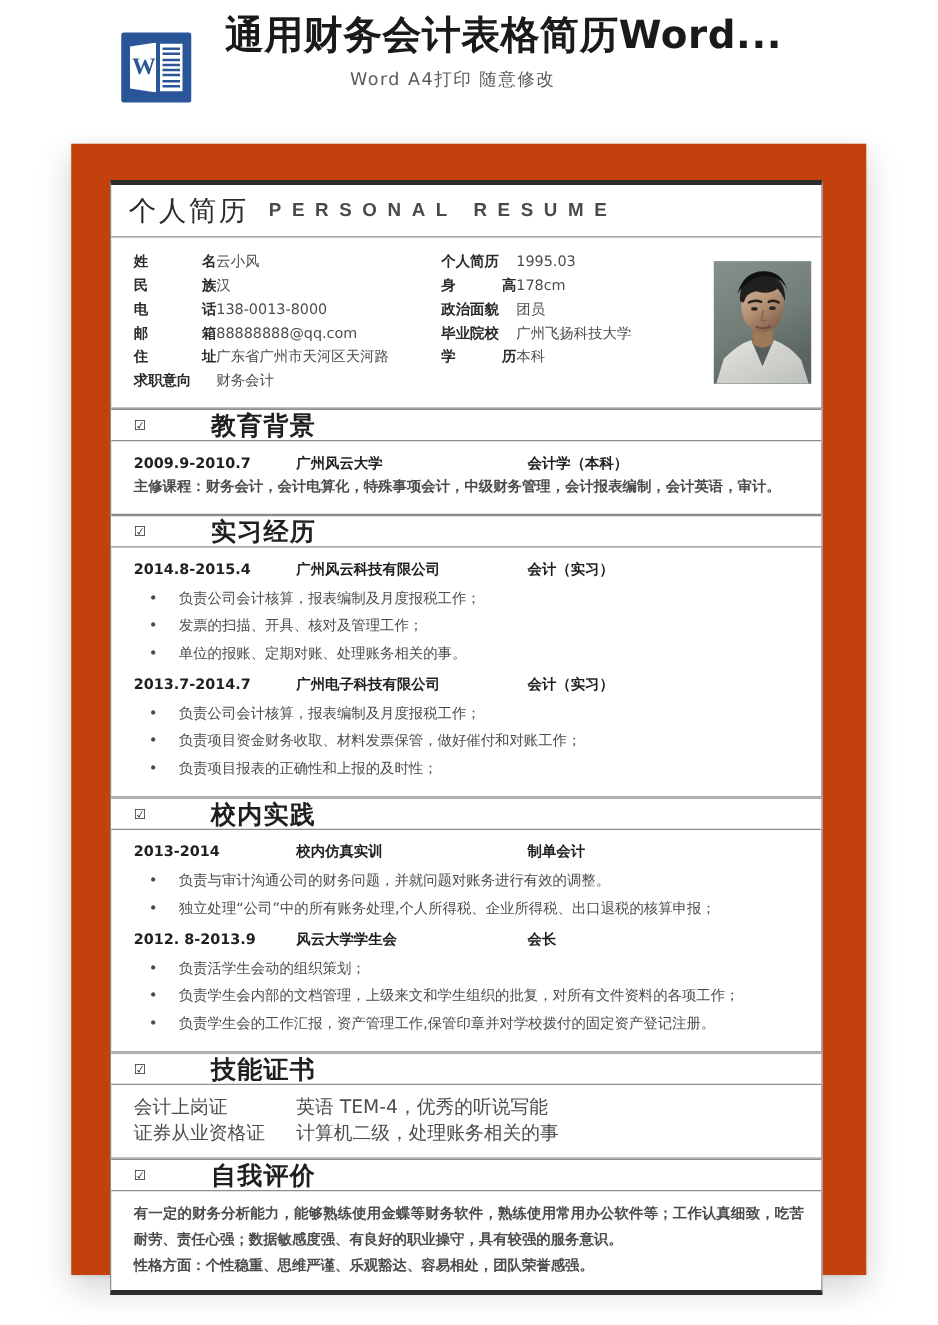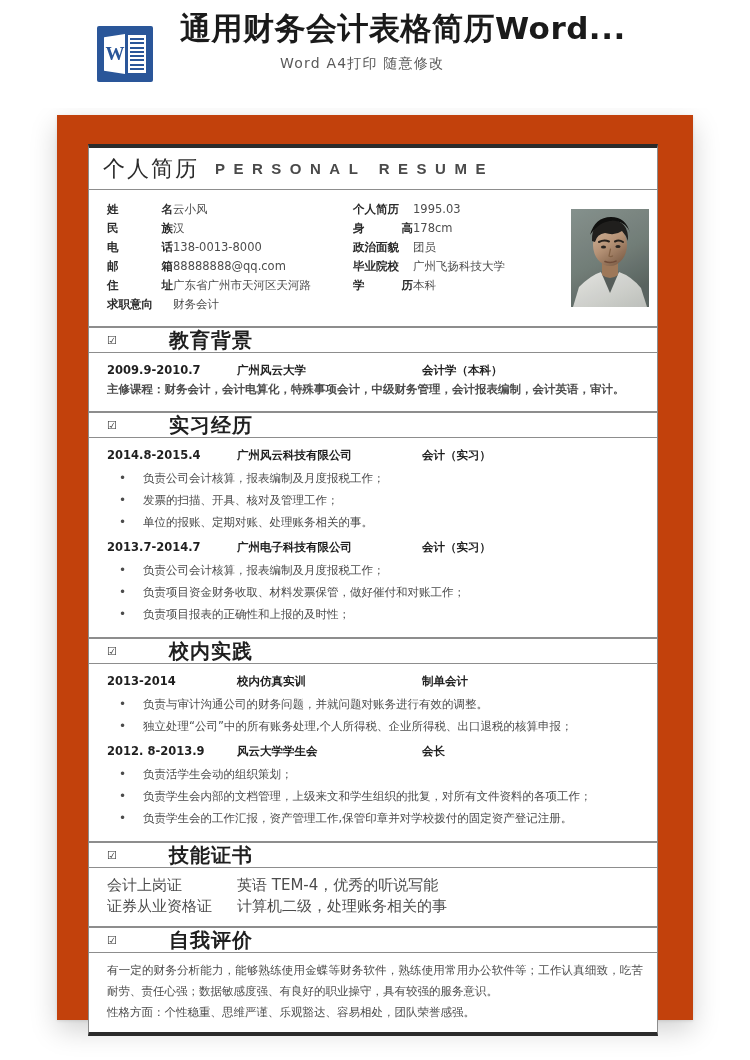--- a/index.html
+++ b/index.html
@@ -285,20 +285,21 @@
   .sk-b { }
 
   
   .eval-p {
     font-size: 11.5px;
     color: #4c4c4c;
     line-height: 21px;
     margin: 0;
     padding-left: 4px;
     text-align: justify;
+    font-weight: bold;
   }
 </style>
 </head>
 <body>
 
 <div id="top-header">
 
   <div id="word-icon">
     <div class="wi-page"></div>
     <div class="wi-w">W</div>

